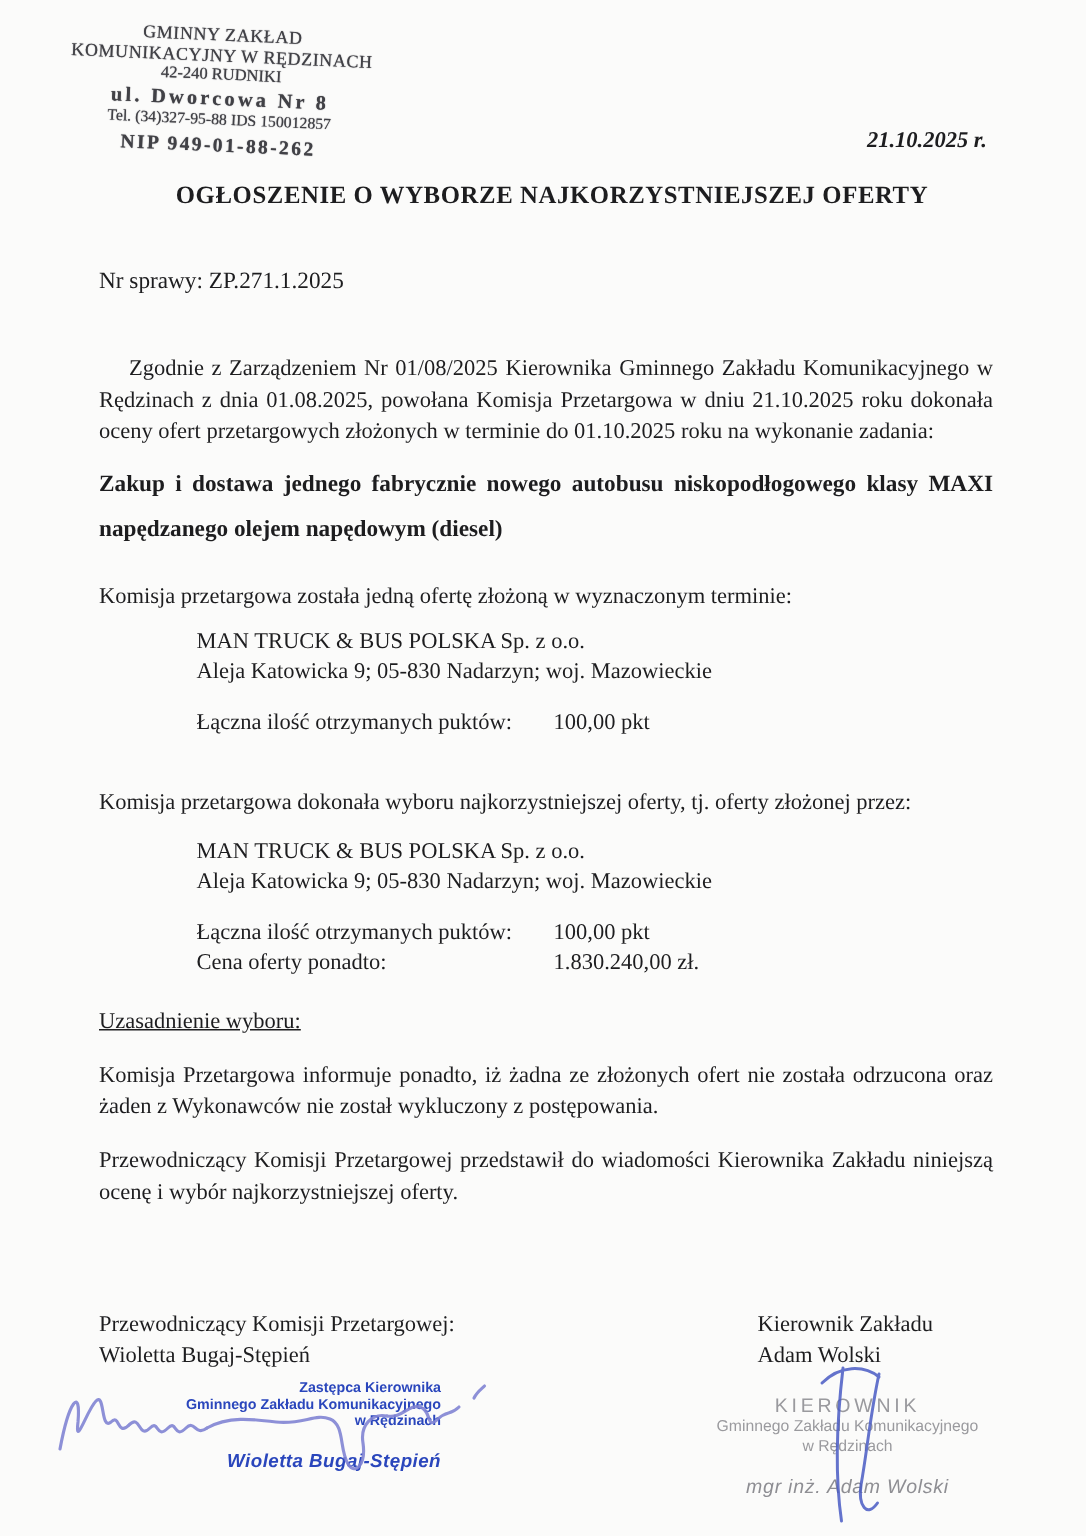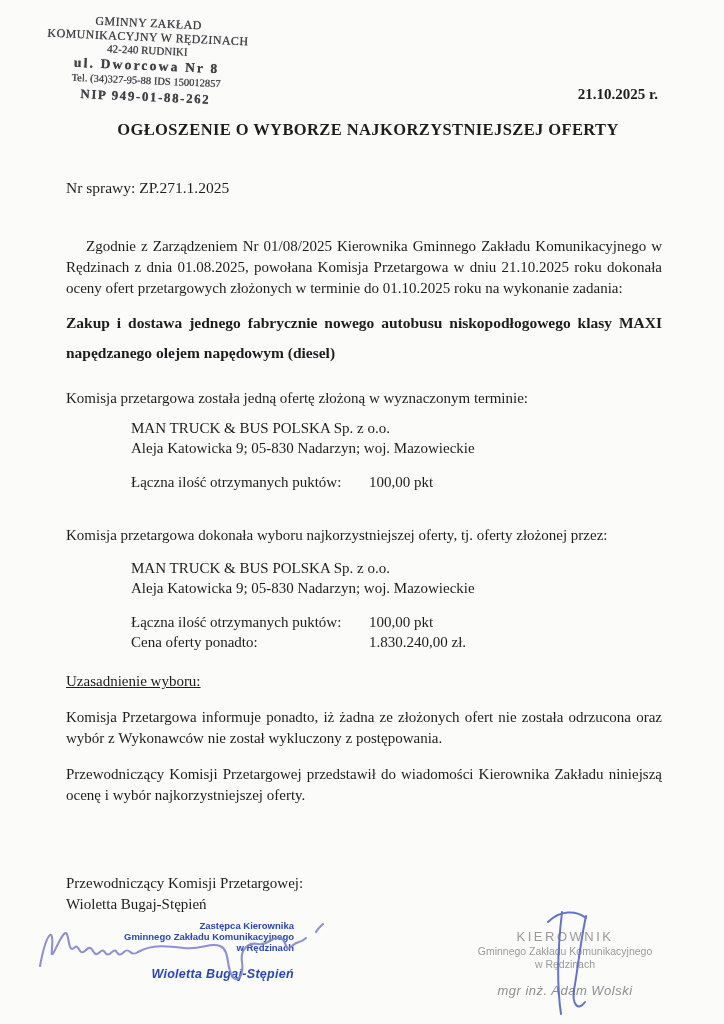--- a/index.html
+++ b/index.html
@@ -20,21 +20,21 @@
     color:#414146;
     text-shadow:0 0 .7px #55555a;
     line-height:1.18;
   }
   .lh1,.lh2{font-size:12px;letter-spacing:.4px;}
   .lh3{font-size:11px;}
   .lh4{font-size:13.5px;font-weight:bold;letter-spacing:2.2px;margin-top:1px;}
   .lh5{font-size:10.5px;margin-top:1px;}
   .lh6{font-size:13px;font-weight:bold;letter-spacing:1.6px;margin-top:1px;}
   
-  .doc-date{position:absolute;top:86px;right:66px;font-weight:bold;font-size:15px;}
+  .doc-date{position:absolute;top:86px;right:66px;font-weight:bold;font-size:15px;font-style:italic;}
   .doc-title{position:absolute;top:120px;left:12px;right:0;text-align:center;
     font-weight:bold;font-size:16.5px;letter-spacing:.4px;}
   .case-no{position:absolute;top:179px;left:66px;font-size:15.5px;}
   
   .content{position:absolute;top:236px;left:66px;width:596px;font-size:15px;line-height:21px;}
   .p-justify{text-align:justify;margin:0;}
   .indent20{text-indent:20px;}
   .indent35{text-indent:35px;}
   .task{font-weight:bold;font-size:15.5px;line-height:30px;text-align:justify;margin:9px 0 0 0;}
   .sec-intro{margin:20px 0 0 0;}
@@ -113,29 +113,33 @@
     <div class="score-row">
       <span class="lbl">Łączna ilość otrzymanych puktów:</span>
       <span>100,00 pkt</span>
     </div>
     <div class="score-row tight">
       <span class="lbl">Cena oferty ponadto:</span>
       <span>1.830.240,00 zł.</span>
     </div>
 
     <p class="just-head">Uzasadnienie wyboru:</p>
-    <p class="p-justify just-p just-gap">Komisja Przetargowa informuje ponadto, iż żadna ze złożonych ofert nie została odrzucona oraz wybór z Wykonawców nie został wykluczony z postępowania.</p>
+    <p class="p-justify just-p just-gap">Komisja Przetargowa informuje ponadto, iż żadna ze złożonych ofert nie została odrzucona oraz żaden z Wykonawców nie został wykluczony z postępowania.</p>
     <p class="p-justify just-p just-gap">Przewodniczący Komisji Przetargowej przedstawił do wiadomości Kierownika Zakładu niniejszą ocenę i wybór najkorzystniejszej oferty.</p>
   </div>
 
   <div class="sig-left">
     <div>Przewodniczący Komisji Przetargowej:</div>
     <div>Wioletta Bugaj-Stępień</div>
   </div>
 
+  <div class="sig-right">
+    <div>Kierownik Zakładu</div>
+    <div>Adam Wolski</div>
+  </div>
 
   <div class="stamp-left">
     <div class="sl">Zastępca Kierownika</div>
     <div class="sl">Gminnego Zakładu Komunikacyjnego</div>
     <div class="sl">w Rędzinach</div>
     <div class="sl-name">Wioletta Bugaj-Stępień</div>
   </div>
 
   <svg class="sig-svg left" width="300" height="78" viewBox="0 0 300 78">
     <g fill="none" stroke="#8285d4" stroke-width="2.1" stroke-linecap="round" opacity="0.9">

